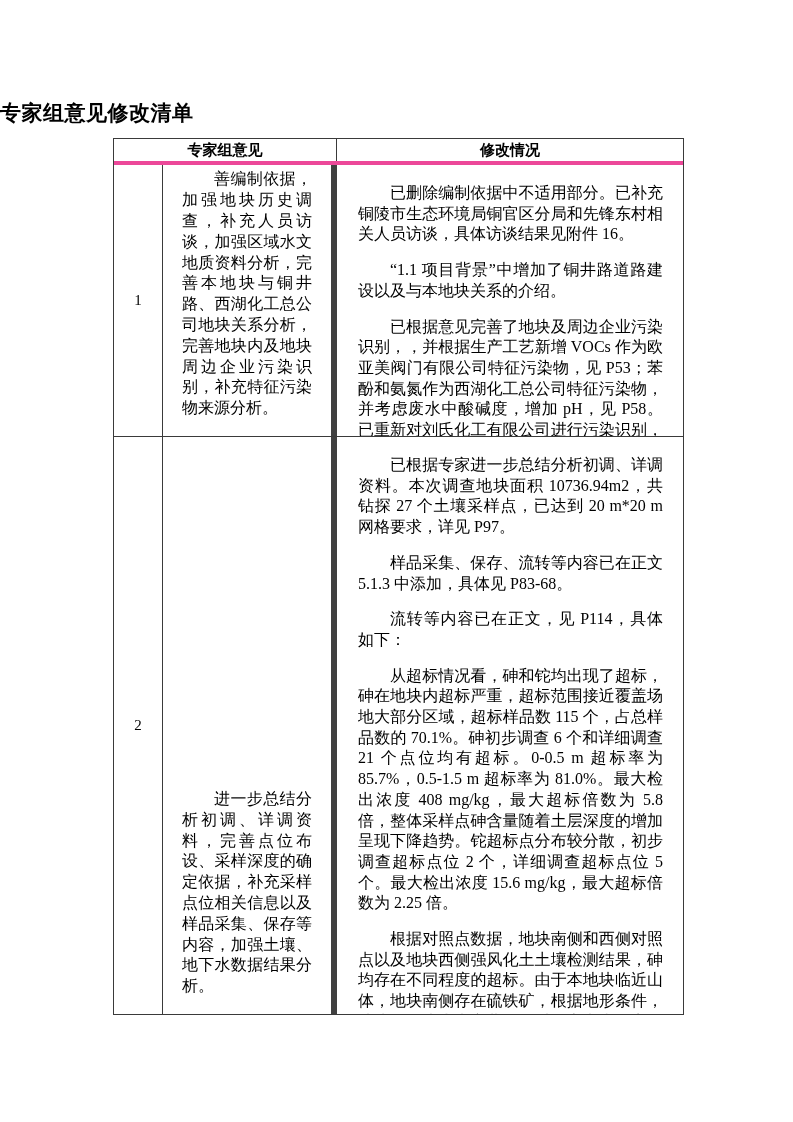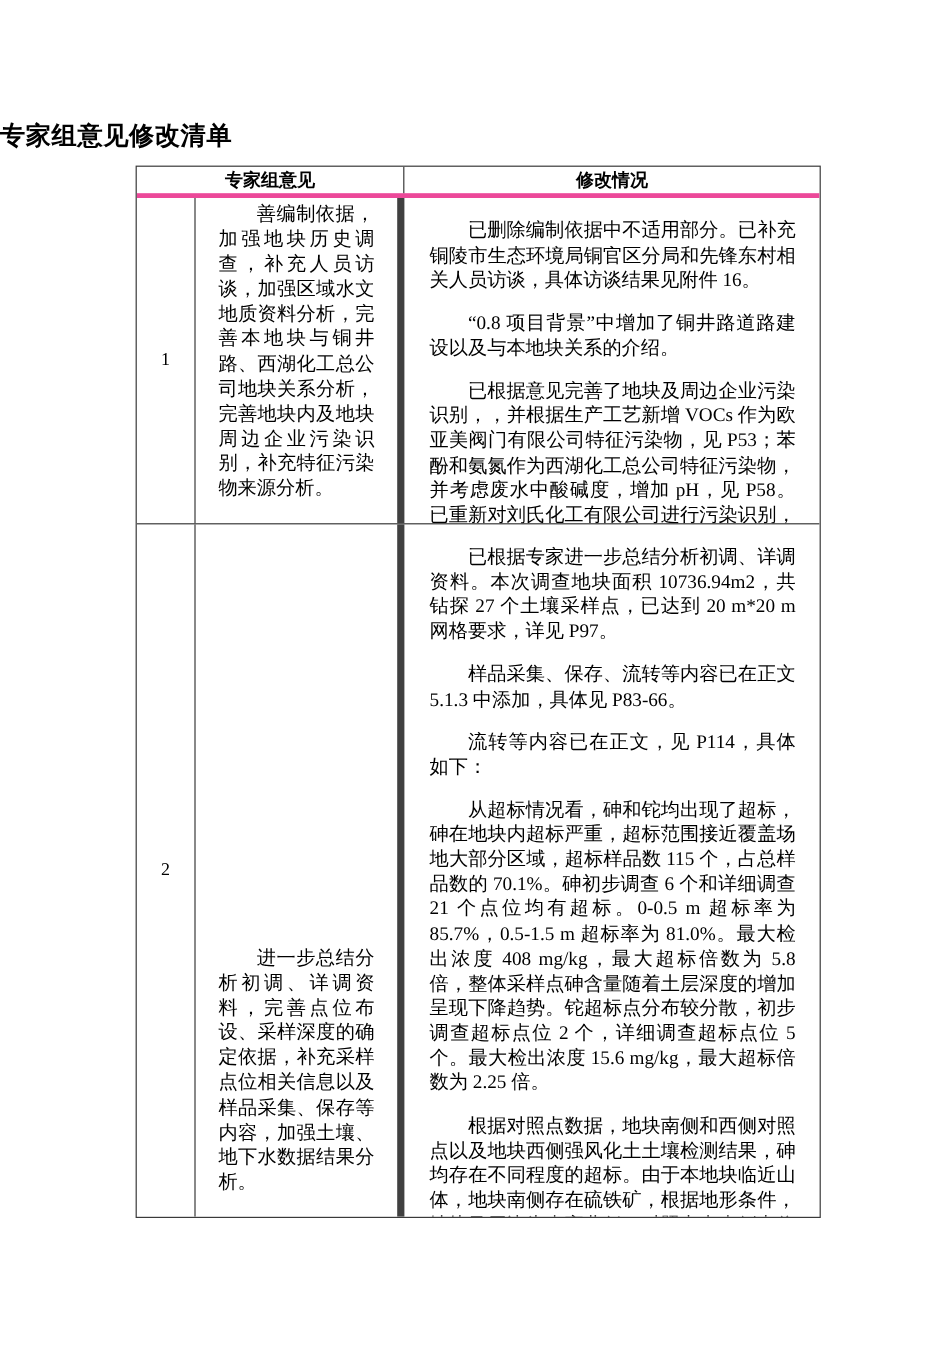--- a/index.html
+++ b/index.html
@@ -92,32 +92,32 @@
     <div class="hdr-cell hdr-mod">修改情况</div>
   </div>
 
   <div class="row row-1">
     <div class="num-cell">1</div>
     <div class="opinion-cell">
       <p class="cjk-par">善编制依据，加强地块历史调查，补充人员访谈，加强区域水文地质资料分析，完善本地块与铜井路、西湖化工总公司地块关系分析，完善地块内及地块周边企业污染识别，补充特征污染物来源分析。</p>
     </div>
     <div class="mod-cell">
       <p class="cjk-par">已删除编制依据中不适用部分。已补充铜陵市生态环境局铜官区分局和先锋东村相关人员访谈，具体访谈结果见附件 16。</p>
-      <p class="cjk-par">“0.8 项目背景”中增加了铜井路道路建设以及与本地块关系的介绍。</p>
+      <p class="cjk-par">“1.1 项目背景”中增加了铜井路道路建设以及与本地块关系的介绍。</p>
       <p class="cjk-par">已根据意见完善了地块及周边企业污染识别，，并根据生产工艺新增 VOCs 作为欧亚美阀门有限公司特征污染物，见 P53；苯酚和氨氮作为西湖化工总公司特征污染物，并考虑废水中酸碱度，增加 pH，见 P58。已重新对刘氏化工有限公司进行污染识别，详见 P59-61。</p>
     </div>
   </div>
 
   <div class="row row-2">
     <div class="num-cell">2</div>
     <div class="opinion-cell">
       <p class="cjk-par">进一步总结分析初调、详调资料，完善点位布设、采样深度的确定依据，补充采样点位相关信息以及样品采集、保存等内容，加强土壤、地下水数据结果分析。</p>
     </div>
     <div class="mod-cell">
       <p class="cjk-par">已根据专家进一步总结分析初调、详调资料。本次调查地块面积 10736.94m2，共钻探 27 个土壤采样点，已达到 20 m*20 m 网格要求，详见 P97。</p>
-      <p class="cjk-par">样品采集、保存、流转等内容已在正文 5.1.3 中添加，具体见 P83-66。</p>
+      <p class="cjk-par">样品采集、保存、流转等内容已在正文 5.1.3 中添加，具体见 P83-68。</p>
       <p class="cjk-par">流转等内容已在正文，见 P114，具体如下：</p>
       <p class="cjk-par">从超标情况看，砷和铊均出现了超标，砷在地块内超标严重，超标范围接近覆盖场地大部分区域，超标样品数 115 个，占总样品数的 70.1%。砷初步调查 6 个和详细调查 21 个点位均有超标。0-0.5 m 超标率为 85.7%，0.5-1.5 m 超标率为 81.0%。最大检出浓度 408 mg/kg，最大超标倍数为 5.8 倍，整体采样点砷含量随着土层深度的增加呈现下降趋势。铊超标点分布较分散，初步调查超标点位 2 个，详细调查超标点位 5 个。最大检出浓度 15.6 mg/kg，最大超标倍数为 2.25 倍。</p>
       <p class="cjk-par">根据对照点数据，地块南侧和西侧对照点以及地块西侧强风化土土壤检测结果，砷均存在不同程度的超标。由于本地块临近山体，地块南侧存在硫铁矿，根据地形条件，地块及周边为南高北低，对照点中南侧点位砷超标最为严重，因此重金属超标原因可能因为硫铁矿矿脉岩石导致地块及周边重金属背景值高于周边非矿脉区域。地块西侧强风化土判断为闪长岩风化产生，闪长岩为铁矿赋存提供岩石条件，从这一方</p>
     </div>
   </div>
 
 </div>
 
 </body></html>

